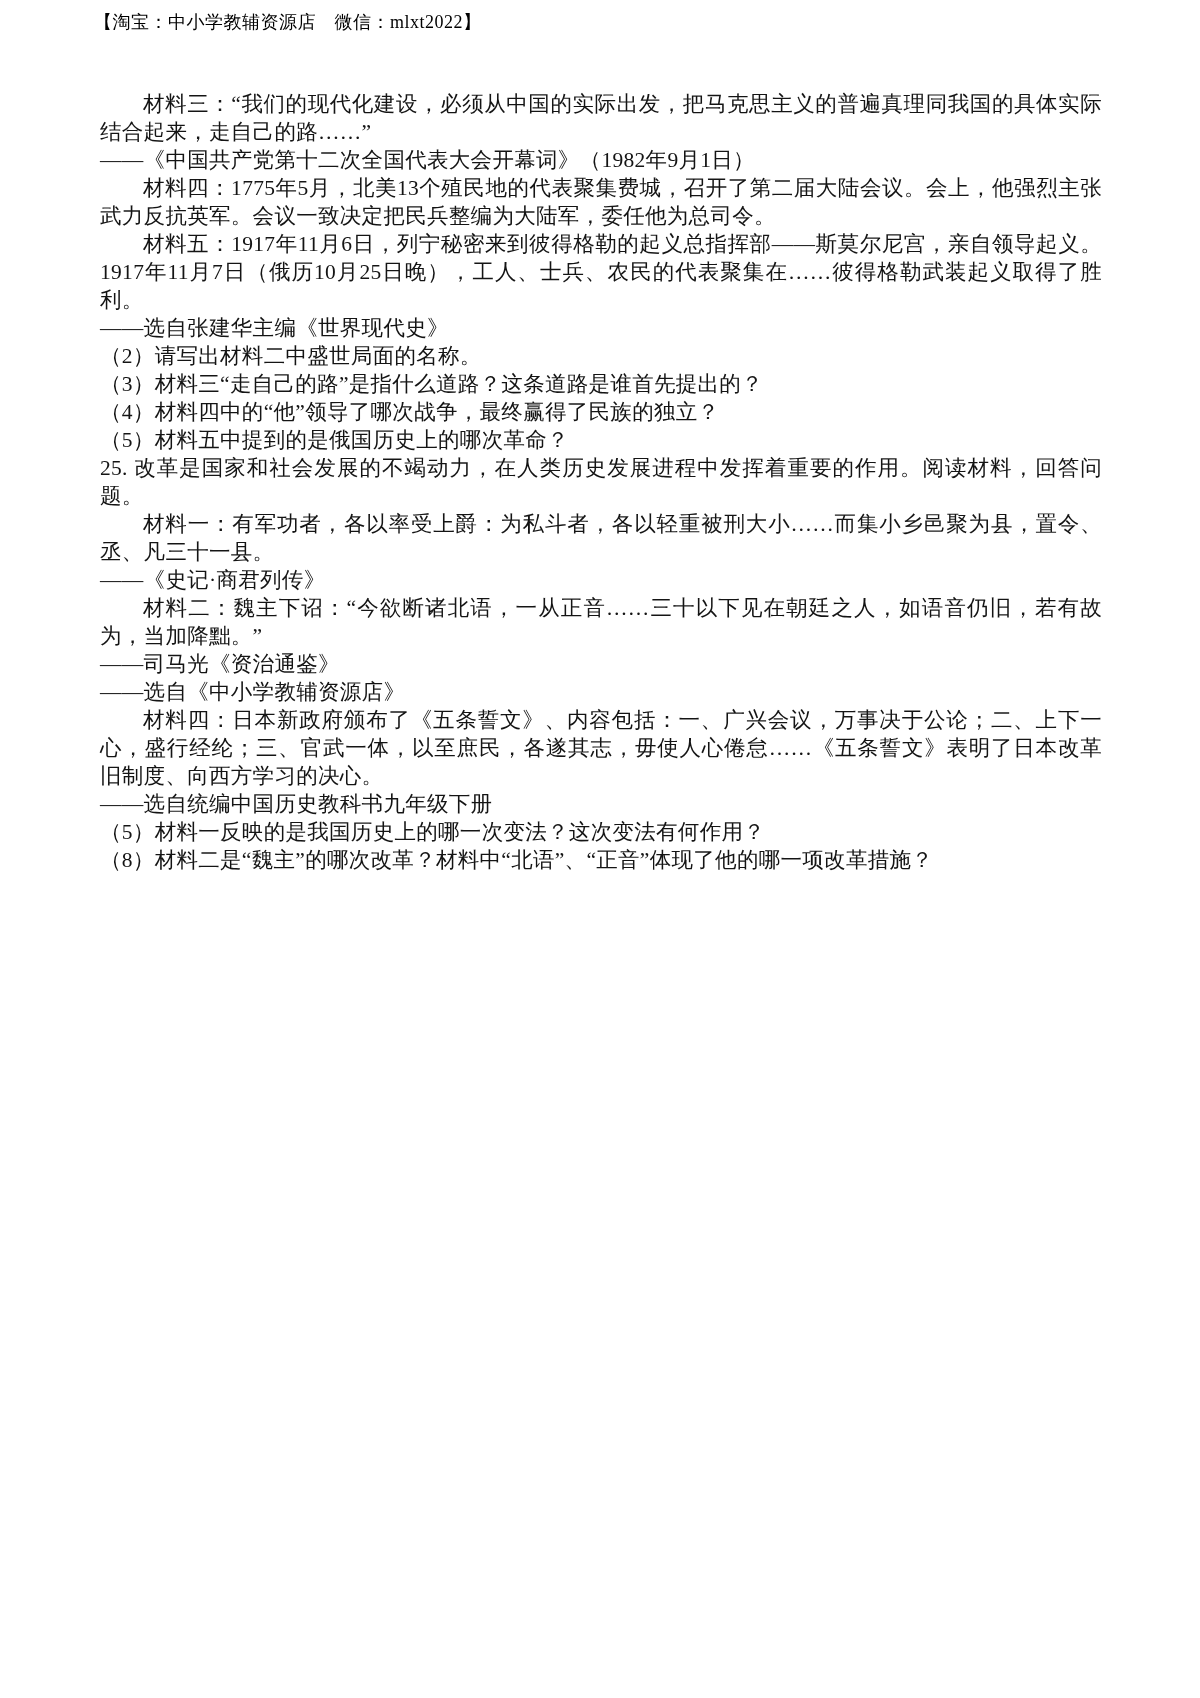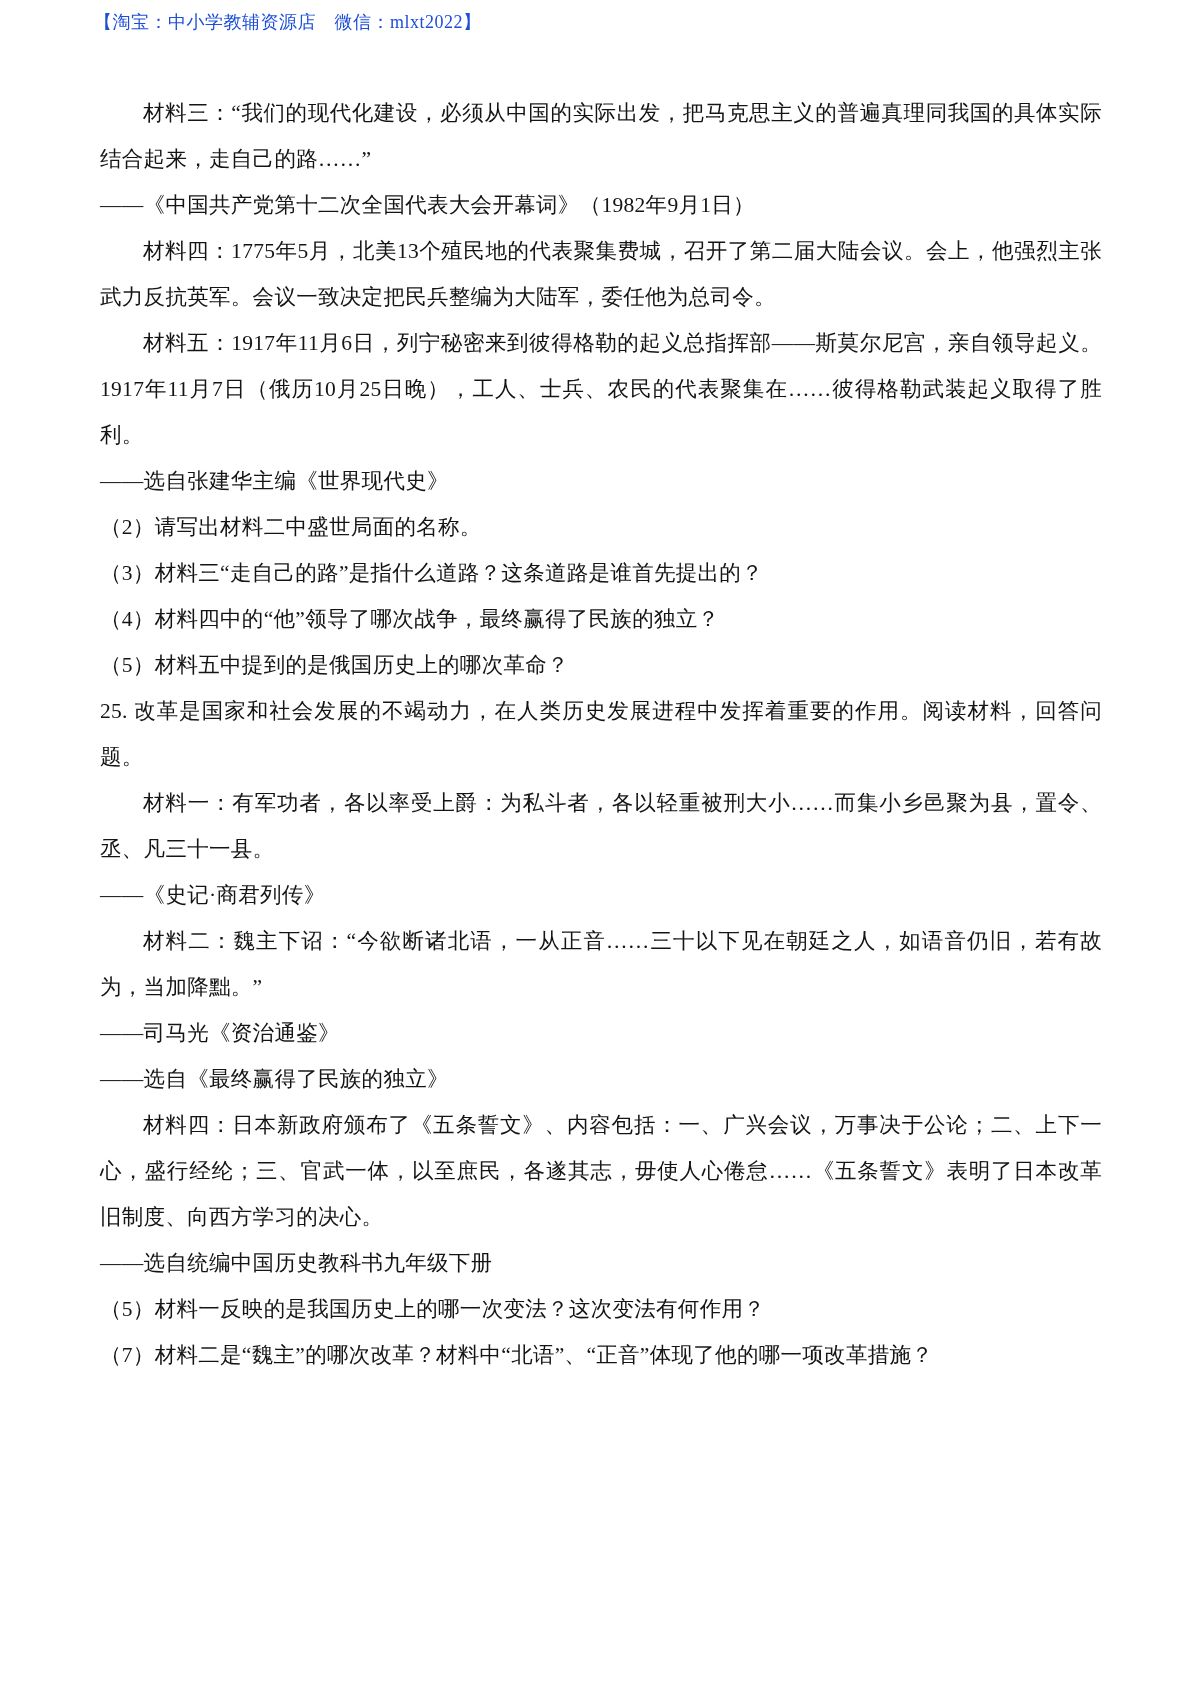--- a/index.html
+++ b/index.html
@@ -11,32 +11,32 @@
     overflow: hidden;
     color: #141414;
     font-family: "Liberation Serif", "DejaVu Serif", serif;
   }
   .watermark {
     position: absolute;
     left: 94px;
     top: 10px;
     font-size: 18px;
     letter-spacing: 0.5px;
-    color: #1d4ed8;
+    color: #000000;
     white-space: nowrap;
   }
   .doc-body {
     position: absolute;
     left: 100px;
     top: 90px;
     width: 1002px;
   }
   .para {
     font-size: 21.5px;
-    line-height: 46px;
+    line-height: 28px;
     text-align: justify;
     text-justify: inter-character;
     letter-spacing: 0.3px;
     color: #141414;
   }
   .para.indent { text-indent: 2em; }
   .para.plain  { text-indent: 0; }
   .para.right  {
     text-align: left;
     padding-right: 86px;
@@ -55,18 +55,18 @@
     <p class="para right">——选自张建华主编《世界现代史》</p>
     <p class="para plain">（2）请写出材料二中盛世局面的名称。</p>
     <p class="para plain">（3）材料三“走自己的路”是指什么道路？这条道路是谁首先提出的？</p>
     <p class="para plain">（4）材料四中的“他”领导了哪次战争，最终赢得了民族的独立？</p>
     <p class="para plain">（5）材料五中提到的是俄国历史上的哪次革命？</p>
     <p class="para plain">25. 改革是国家和社会发展的不竭动力，在人类历史发展进程中发挥着重要的作用。阅读材料，回答问题。</p>
     <p class="para indent">材料一：有军功者，各以率受上爵：为私斗者，各以轻重被刑大小……而集小乡邑聚为县，置令、丞、凡三十一县。</p>
     <p class="para right">——《史记·商君列传》</p>
     <p class="para indent">材料二：魏主下诏：“今欲断诸北语，一从正音……三十以下见在朝廷之人，如语音仍旧，若有故为，当加降黜。”</p>
     <p class="para right">——司马光《资治通鉴》</p>
-    <p class="para right">——选自《最终赢得了民族的独立》</p>
+    <p class="para right">——选自《中小学教辅资源店》</p>
     <p class="para indent">材料四：日本新政府颁布了《五条誓文》、内容包括：一、广兴会议，万事决于公论；二、上下一心，盛行经纶；三、官武一体，以至庶民，各遂其志，毋使人心倦怠……《五条誓文》表明了日本改革旧制度、向西方学习的决心。</p>
     <p class="para right">——选自统编中国历史教科书九年级下册</p>
     <p class="para plain">（5）材料一反映的是我国历史上的哪一次变法？这次变法有何作用？</p>
-    <p class="para plain">（7）材料二是“魏主”的哪次改革？材料中“北语”、“正音”体现了他的哪一项改革措施？</p>
+    <p class="para plain">（8）材料二是“魏主”的哪次改革？材料中“北语”、“正音”体现了他的哪一项改革措施？</p>
   </main>
 
 </body></html>

